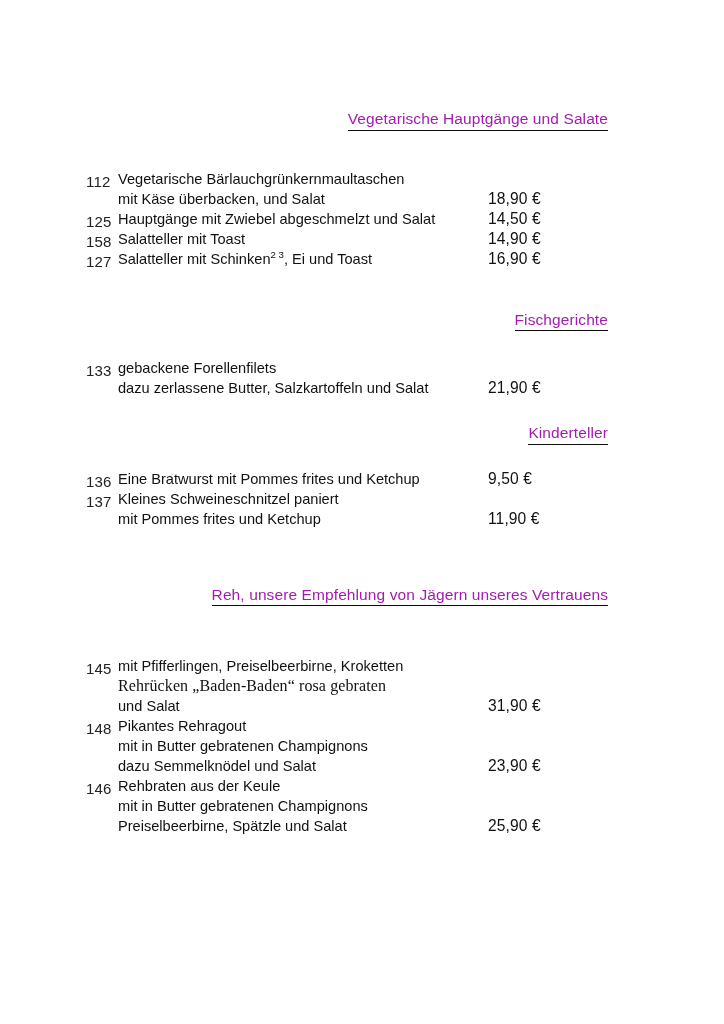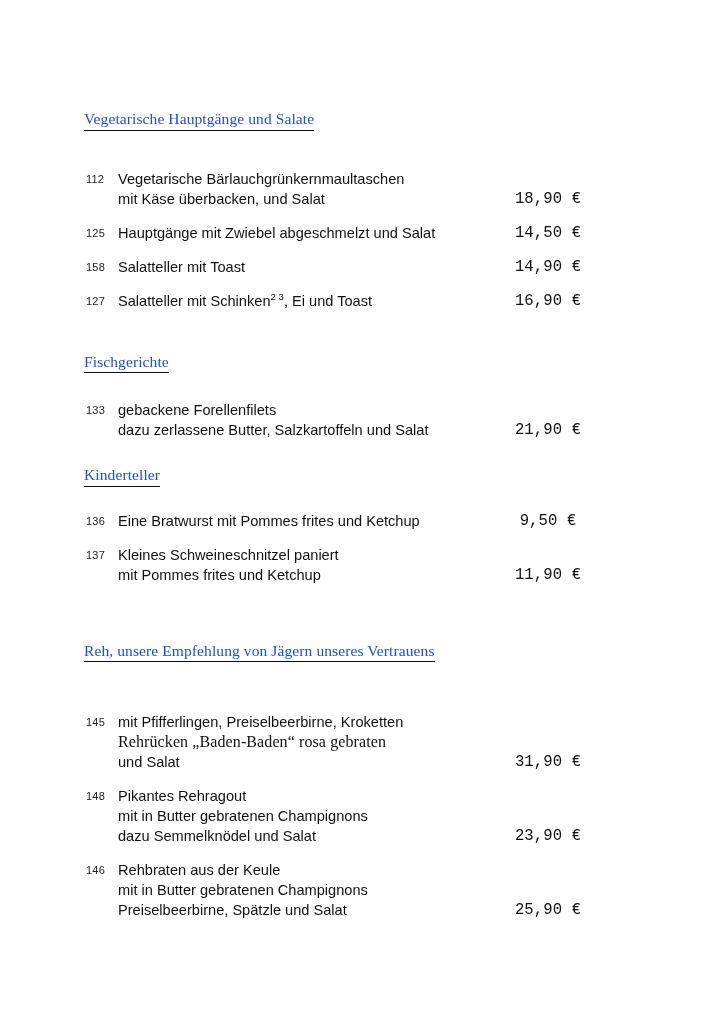--- a/index.html
+++ b/index.html
@@ -26,24 +26,24 @@
   }
   .content {
     position: absolute;
     left: 84px;
     top: 0;
     width: 524px;
   }
 
   
   .section-heading {
-    text-align: left;
+    text-align: right;
     font-size: 15.5px;
-    font-family: Liberation Serif, serif;
-    color: #1d4ed8;
+    font-family: Liberation Sans, sans-serif;
+    color: #a21caf;
     letter-spacing: 0.1px;
     line-height: 1.2;
   }
   .section-heading span {
     display: inline-block;
     border-bottom: 1px solid #0f0f0f;
     padding-bottom: 1px;
   }
   .heading-main   { margin-top: 110px; }
   .heading-fish   { margin-top: 42px; }
@@ -58,28 +58,28 @@
   }
   .item {
     position: relative;
     display: block;
     min-height: 18px;
   }
   .gap-after-heading-main { margin-top: 38px; }
   .gap-after-heading-fish { margin-top: 27px; }
   .gap-after-heading-kids { margin-top: 24px; }
   .gap-after-heading-game { margin-top: 50px; }
-  .gap-item               { margin-top: 14px; }
+  .gap-item               { }
 
   .item-no {
     position: absolute;
     left: 2px;
     top: 5px;
     width: 26px;
-    font-size: 11px;
+    font-size: 15px;
     font-family: "Liberation Sans", sans-serif;
     color: #222222;
     letter-spacing: 0.2px;
     line-height: 1;
   }
   .item-body {
     margin-left: 34px;
     margin-right: 0;
   }
   .line {
@@ -96,22 +96,22 @@
     letter-spacing: 0.1px;
   }
   .line .txt {
     display: inline;
   }
   .price {
     position: absolute;
     right: 0;
     top: 0;
     width: 120px;
-    text-align: center;
-    font-family: Liberation Mono, monospace;
+    text-align: left;
+    font-family: Liberation Sans, sans-serif;
     font-size: 15.6px;
     line-height: 20px;
     color: #111111;
     letter-spacing: 0.1px;
   }
   sup {
     font-size: 0.66em;
     vertical-align: super;
     line-height: 0;
   }

